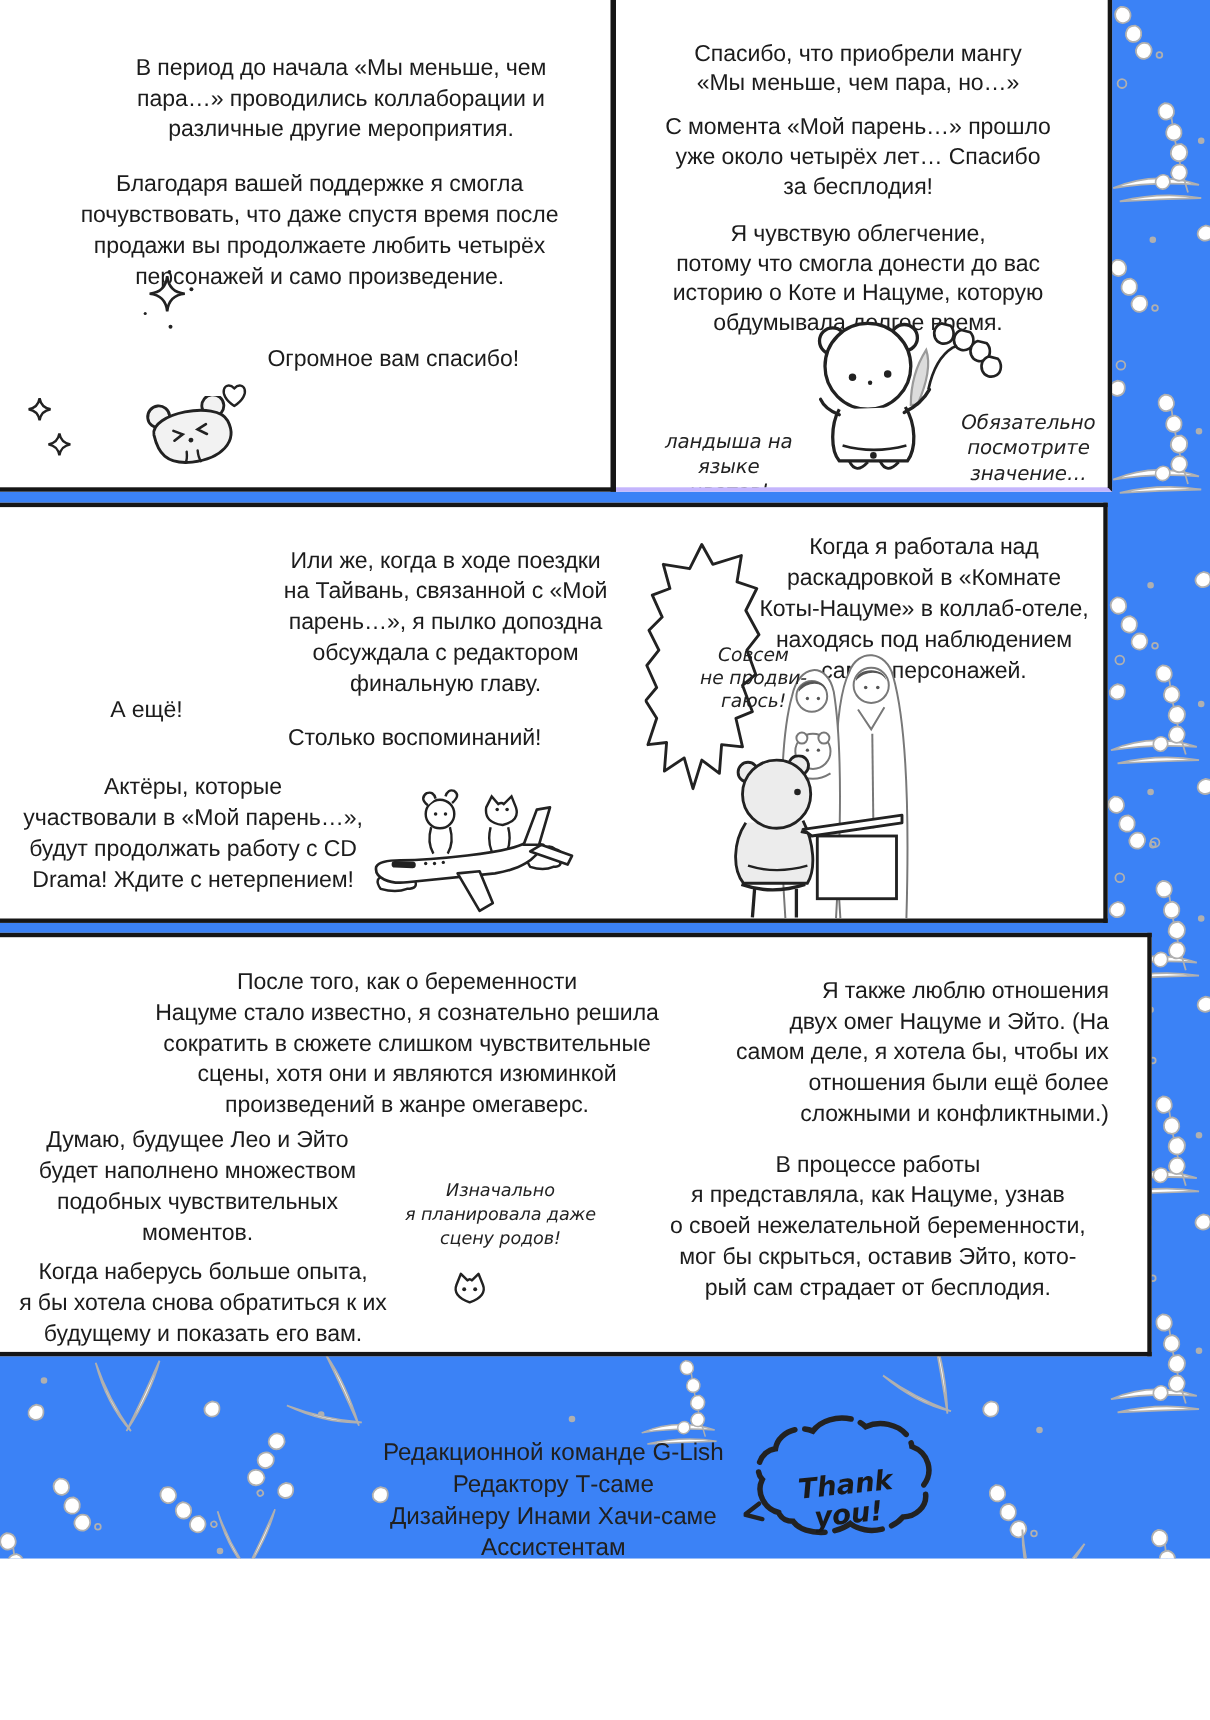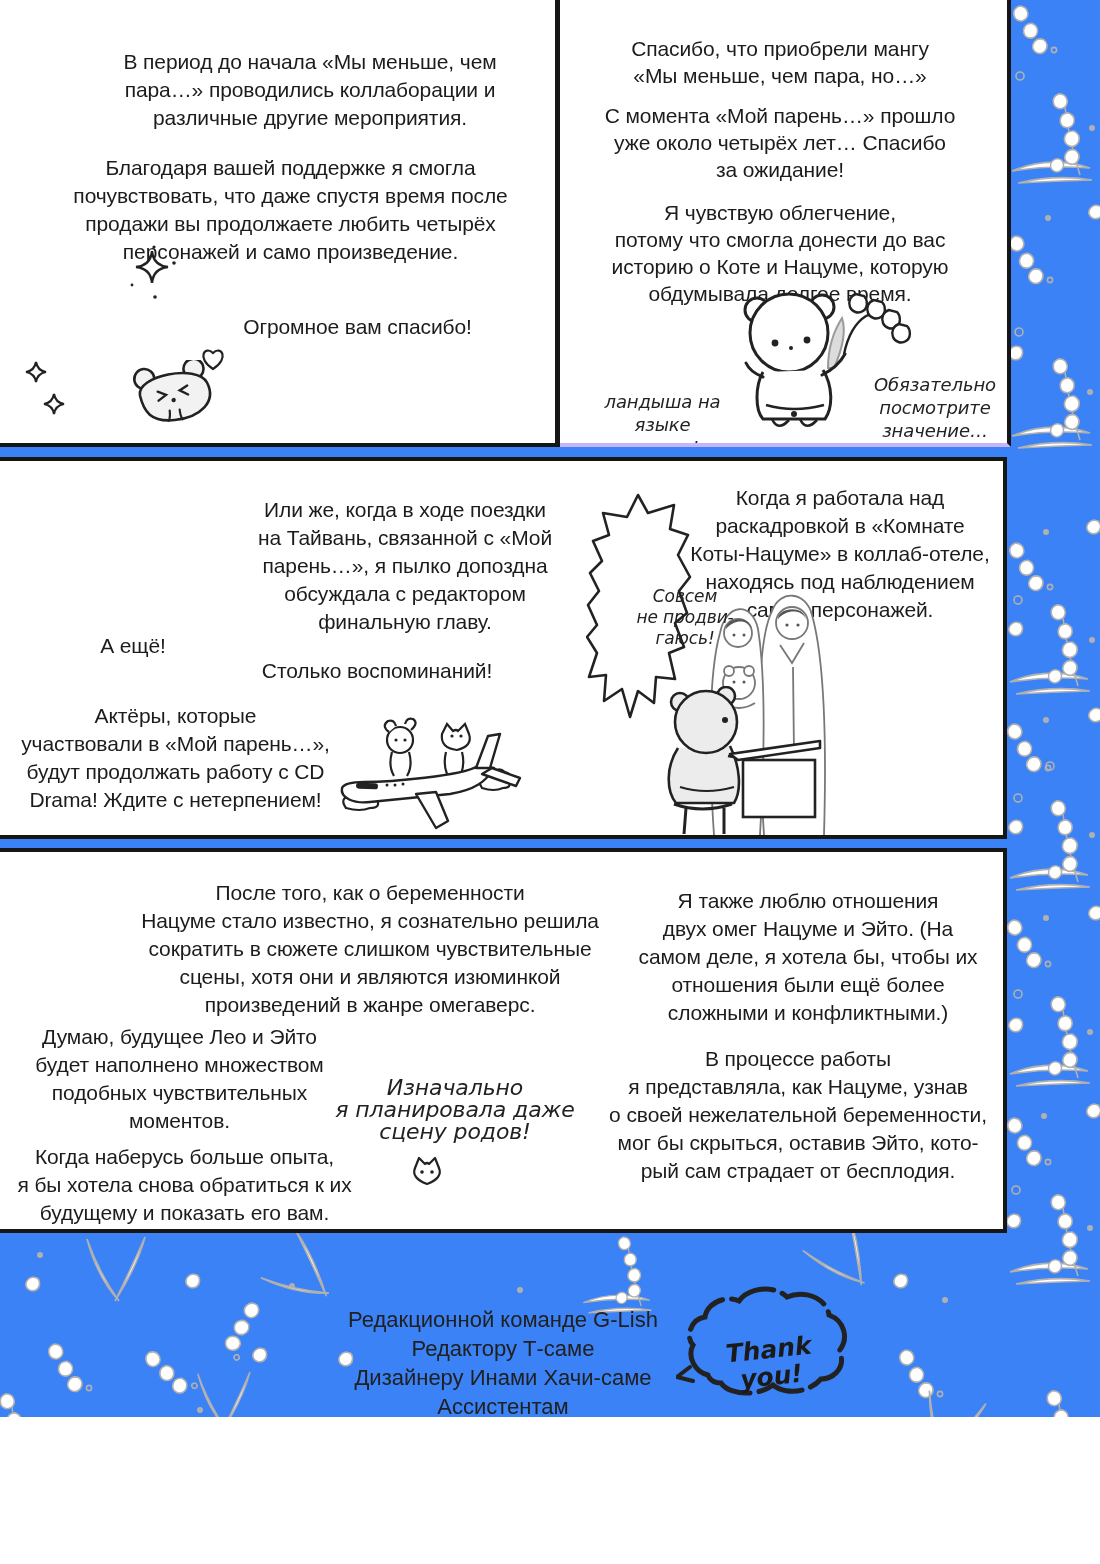--- a/index.html
+++ b/index.html
@@ -3,21 +3,21 @@
 <meta charset="utf-8">
 <style>
   html,body{margin:0;padding:0;background:#fff;}
   .page{position:relative;width:1100px;height:1417px;background:#3b82f6;overflow:hidden;
         font-family:"Liberation Sans",sans-serif;color:#1c1c1c;}
   .decor{position:absolute;left:0;top:0;z-index:0;pointer-events:none;}
   .panel{position:absolute;background:#fff;z-index:2;overflow:hidden;}
   #panel-tl{left:0;top:0;width:555px;height:443px;border-right:5px solid #161616;border-bottom:4px solid #161616;}
   #panel-tr{left:560px;top:0;width:447px;height:443px;border-right:4px solid #161616;border-bottom:4px solid #c4b5fd;}
   #panel-mid{left:0;top:457px;width:1003px;height:374px;border:4px solid #161616;border-left:none;}
-  #panel-bot{left:0;top:848px;width:1003px;height:377px;border:4px solid #161616;border-left:none;}
+  #panel-bot{left:0;top:848px;width:1003px;height:377px;border:4px solid #161616;border-left:none;padding-left:40px;}
   .t{position:absolute;white-space:pre-line;text-align:center;font-size:21px;line-height:28px;letter-spacing:-0.1px;}
   .t27{font-size:21px;line-height:27px;}
   .hand{font-family:"DejaVu Sans",sans-serif;font-style:italic;font-size:18px;line-height:23px;color:#222;}
   .doodle{position:absolute;}
   .credits{position:absolute;left:228px;top:1283px;width:550px;z-index:3;
            font-size:22px;line-height:29px;text-align:center;white-space:pre-line;color:#202020;}
   .thankyou{position:absolute;left:714px;top:1311px;width:112px;z-index:4;
             font-family:"DejaVu Sans",sans-serif;font-style:italic;font-weight:bold;
             font-size:25px;line-height:27px;text-align:center;white-space:pre-line;
             transform:rotate(-6deg);color:#1a1a1a;}
@@ -180,21 +180,21 @@
         <path d="M42 50 q0 7 -2 10 M52 50 q0 7 2 10" fill="none" stroke="#222" stroke-width="2.2" stroke-linecap="round"></path>
       </g>
     </svg>
   </section>
 
   <section class="panel" id="panel-tr">
     <p class="t t27" style="left:20px;top:14px;width:400px;">Спасибо, что приобрели мангу
 «Мы меньше, чем пара, но…»</p>
     <p class="t t27" style="left:20px;top:81px;width:400px;">С момента «Мой парень…» прошло
 уже около четырёх лет… Спасибо
-за ожидание!</p>
+за бесплодия!</p>
     <p class="t t27" style="left:15px;top:178px;width:410px;text-align:center;">Я чувствую облегчение,
 потому что смогла донести до вас
 историю о Коте и Нацуме, которую
 обдумывала долгое время.</p>
     <p class="t hand" style="left:15px;top:372px;width:175px;">ландыша на языке
 цветов!</p>
     <p class="t hand" style="left:310px;top:355px;width:130px;">Обязательно
 посмотрите
 значение…</p>
 
@@ -314,24 +314,24 @@
 сократить в сюжете слишком чувствительные
 сцены, хотя они и являются изюминкой
 произведений в жанре омегаверс.</p>
     <p class="t" style="left:12px;top:150px;width:335px;">Думаю, будущее Лео и Эйто
 будет наполнено множеством
 подобных чувствительных
 моментов.</p>
     <p class="t" style="left:2px;top:270px;width:365px;">Когда наберусь больше опыта,
 я бы хотела снова обратиться к их
 будущему и показать его вам.</p>
-    <p class="t hand" style="left:330px;top:203px;width:250px;font-size:22px;line-height:22px;">Изначально
+    <p class="t hand" style="left:330px;top:203px;width:250px;font-size:16px;line-height:22px;">Изначально
 я планировала даже
 сцену родов!</p>
-    <p class="t" style="left:608px;top:14px;width:400px;">Я также люблю отношения
+    <p class="t" style="left:608px;top:14px;width:400px;text-align:right;">Я также люблю отношения
 двух омег Нацуме и Эйто. (На
 самом деле, я хотела бы, чтобы их
 отношения были ещё более
 сложными и конфликтными.)</p>
     <p class="t" style="left:588px;top:172px;width:420px;">В процессе работы
 я представляла, как Нацуме, узнав
 о своей нежелательной беременности,
 мог бы скрыться, оставив Эйто, кото-
 рый сам страдает от бесплодия.</p>
 

